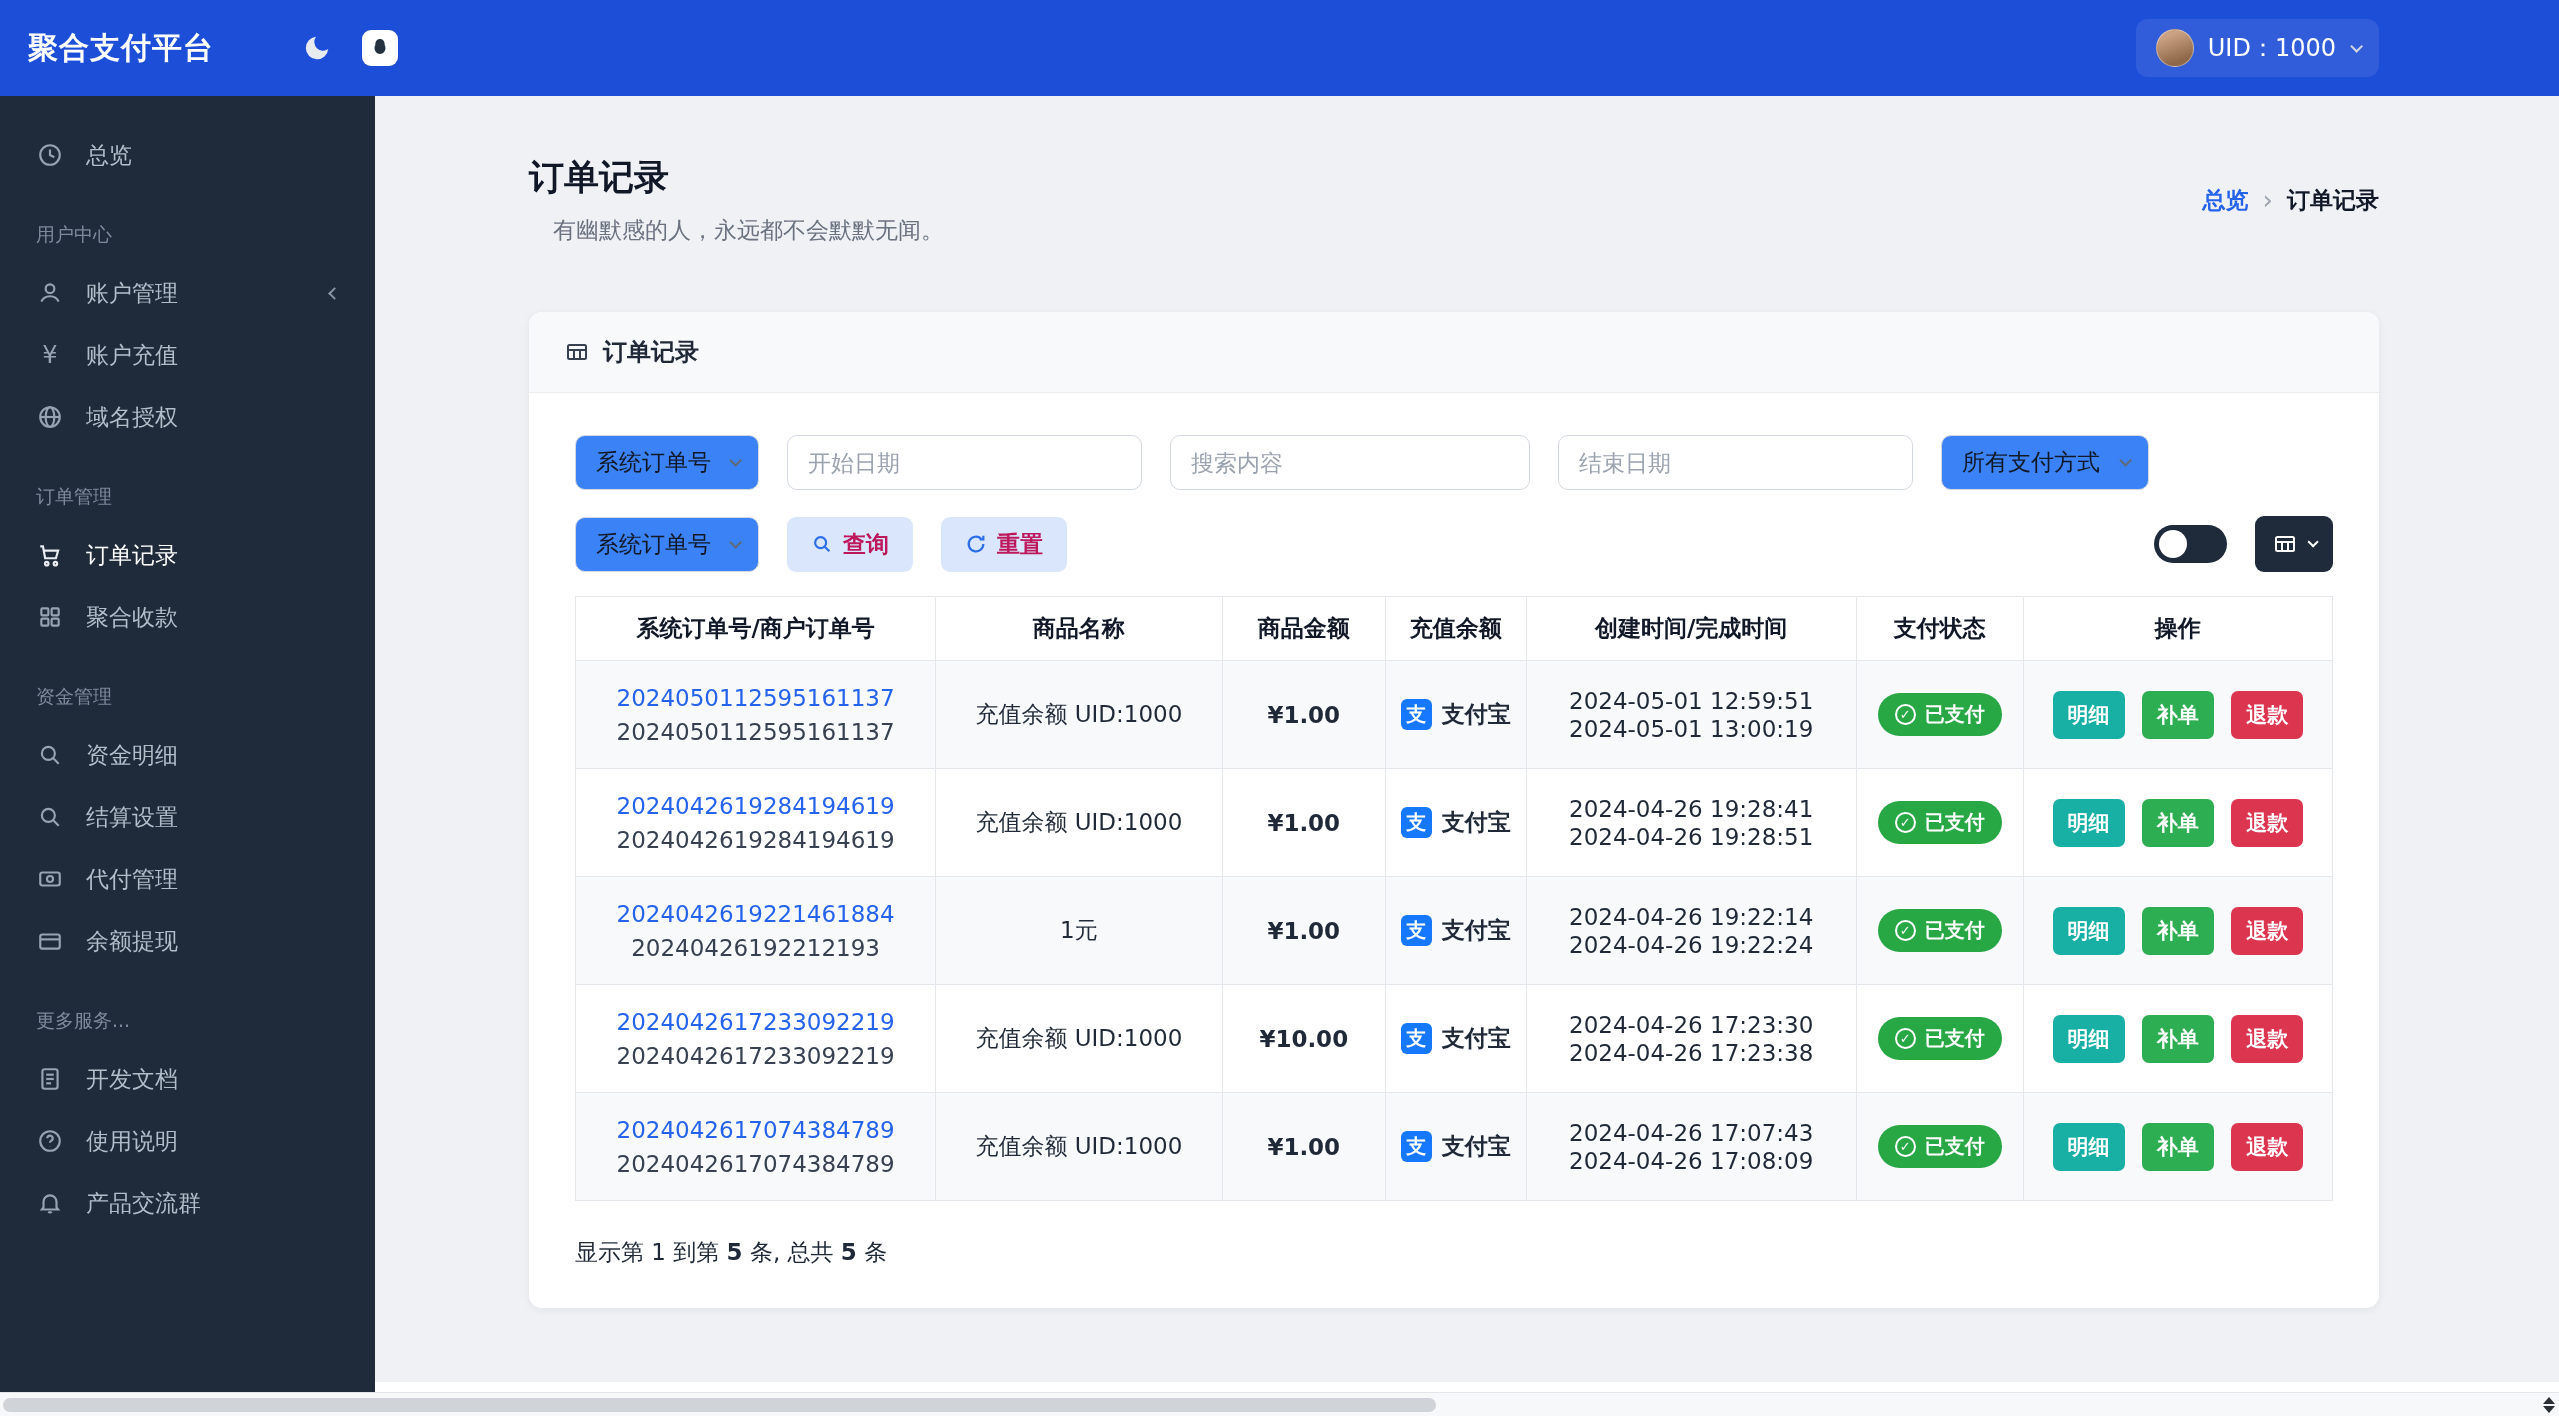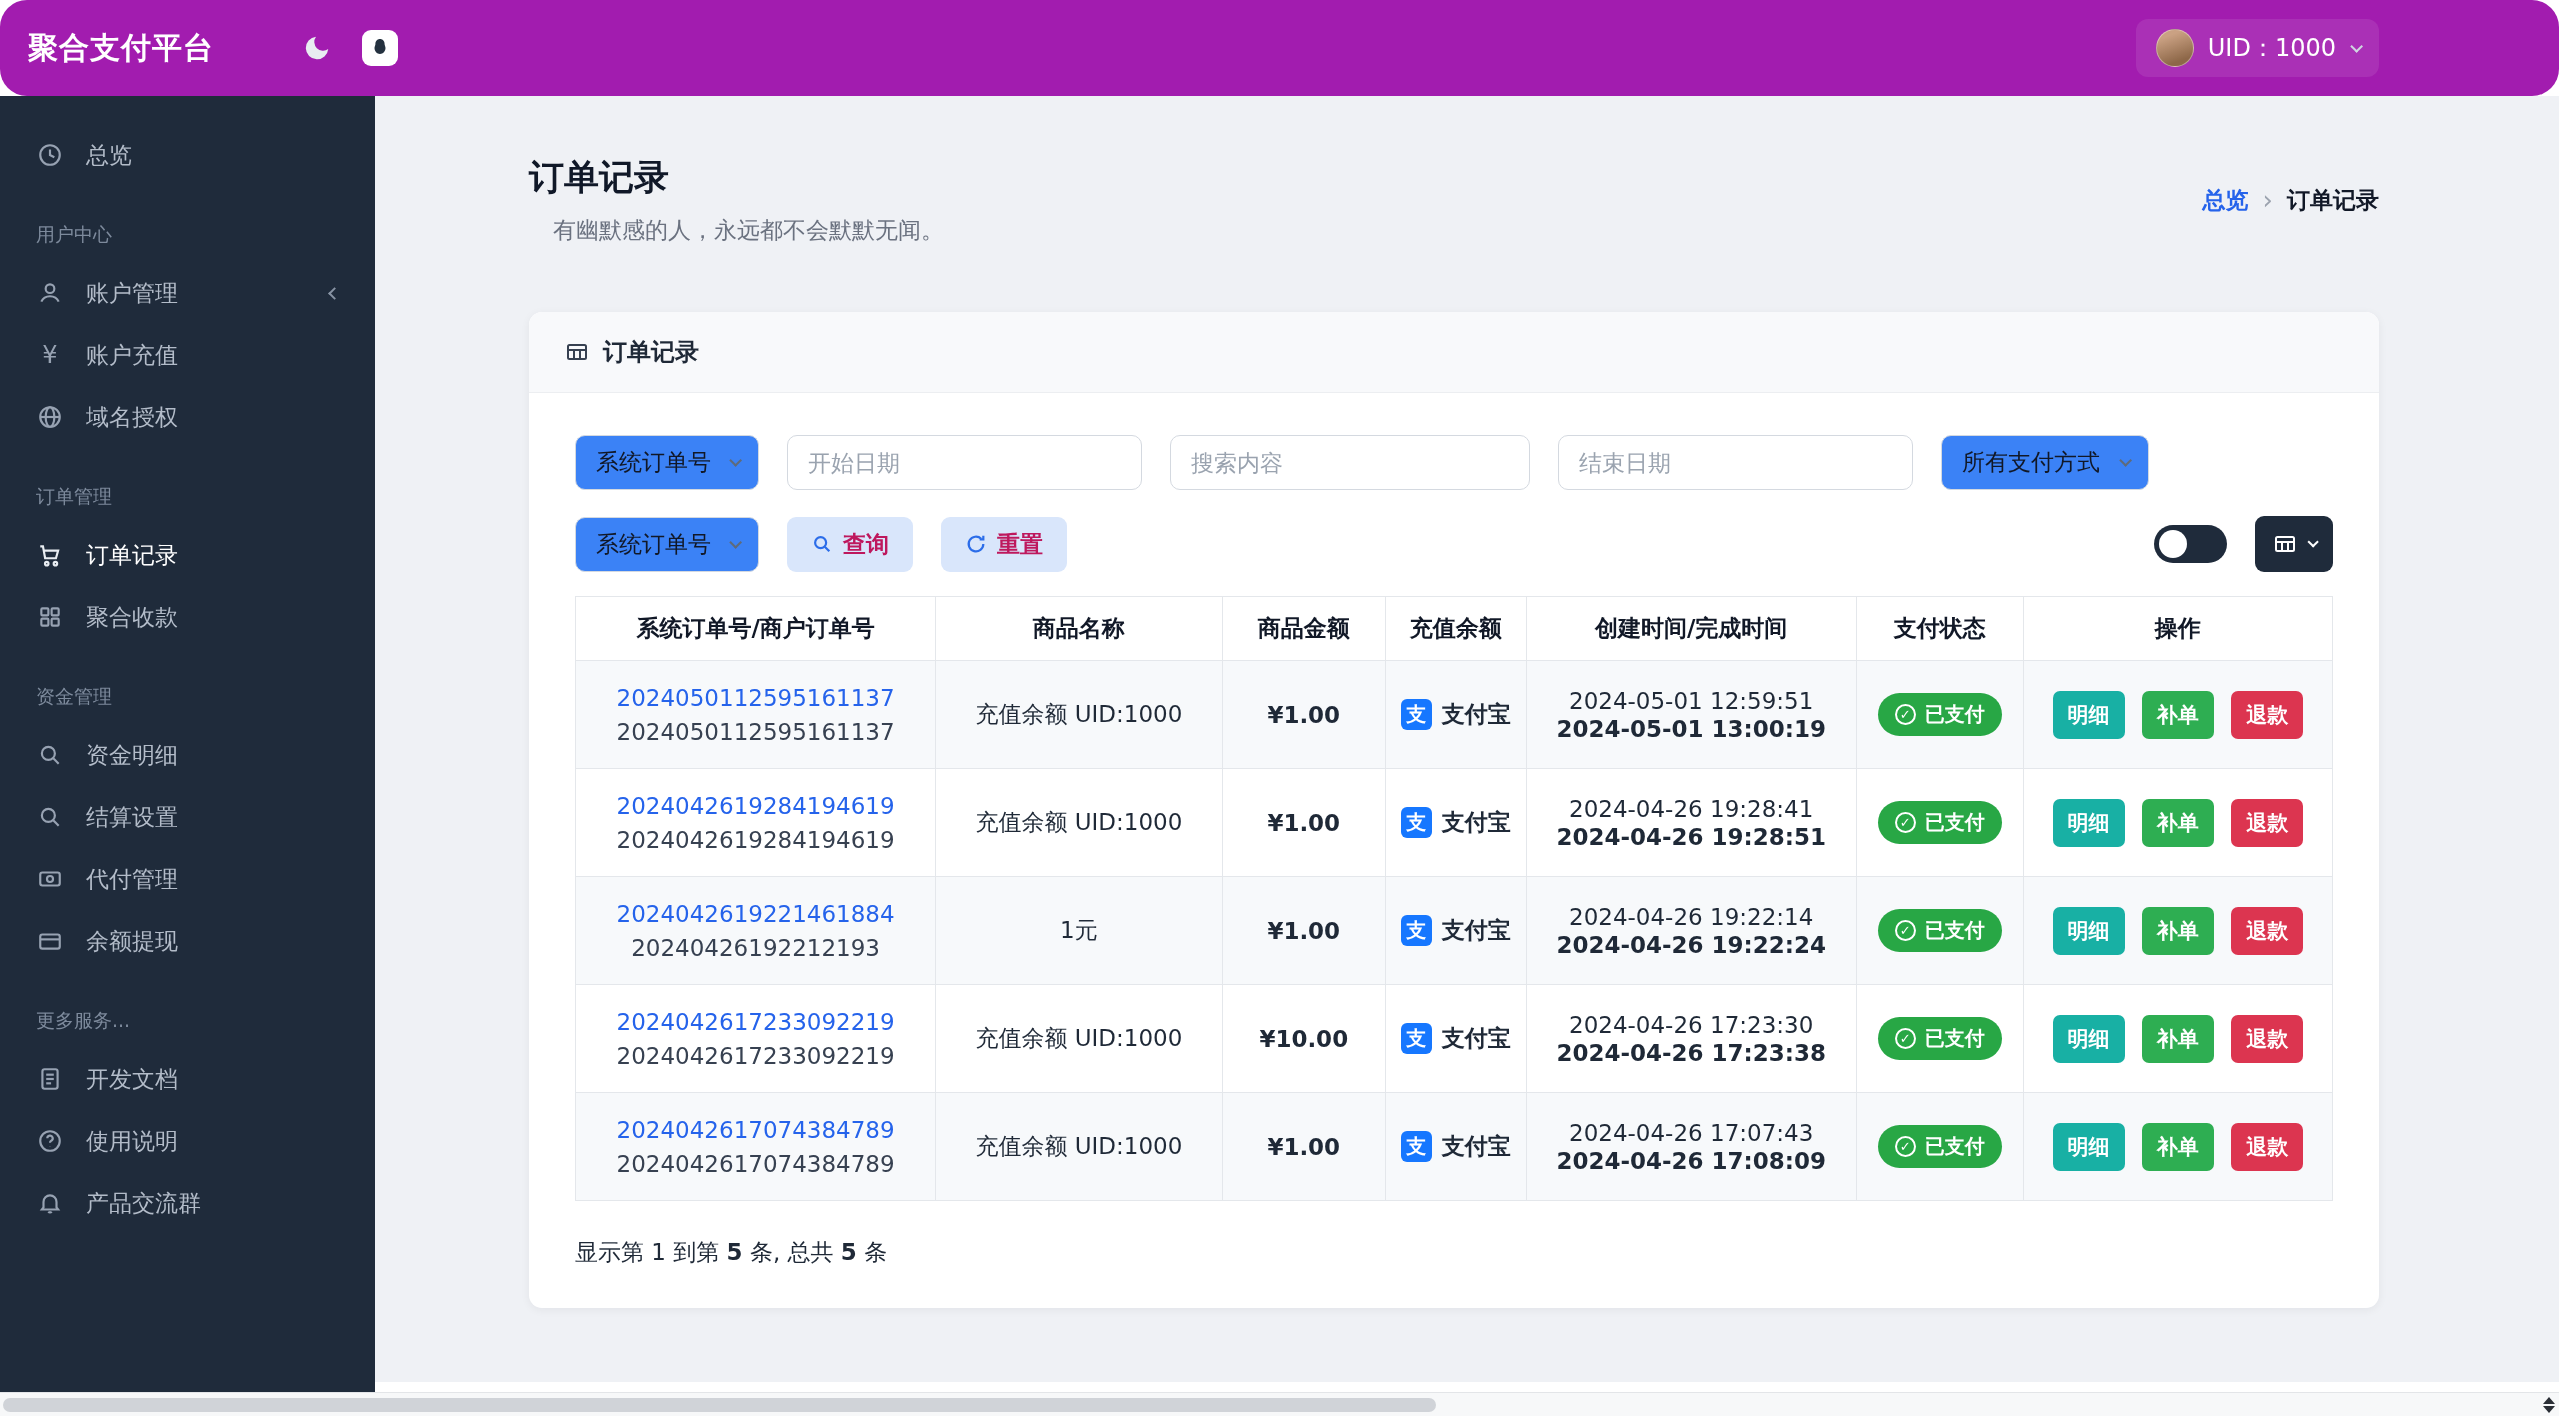--- a/index.html
+++ b/index.html
@@ -10,22 +10,22 @@
   }
   svg { display:block; }
 
   
   .chev { display:inline-block; width:11px; height:11px;
           border-right:2.5px solid currentColor; border-bottom:2.5px solid currentColor; }
   .chev.down { transform:rotate(45deg) translateY(-3px); }
   .chev.left { transform:rotate(135deg); }
 
   
-  .topbar { height:96px; background:#a21caf; display:flex; align-items:center;
-            padding:0 180px 0 28px;border-radius:27px; }
+  .topbar { height:96px; background:#1d4ed8; display:flex; align-items:center;
+            padding:0 180px 0 28px; }
   .brand { color:#fff; font-size:30px; font-weight:bold; letter-spacing:1px; }
   .top-icons { display:flex; align-items:center; gap:30px; margin-left:88px; }
   .icon-btn { background:none; border:none; cursor:pointer; display:flex; align-items:center; }
   .chip { width:36px; height:36px; background:#fff; border-radius:9px;
           display:flex; align-items:center; justify-content:center; }
   .uid { margin-left:auto; display:flex; align-items:center; gap:14px;
          background:rgba(255,255,255,.09); border-radius:12px; padding:10px 20px;
          color:#fff; font-size:24px; cursor:pointer; }
   .uid .chev { width:9px; height:9px; color:#cfd6e0; }
   .avatar { width:38px; height:38px; border-radius:50%;
@@ -100,21 +100,21 @@
   th { height:64px; font-weight:bold; color:#111827; background:#fff; padding:0 10px; }
   td { height:108px; padding:10px; color:#1f2937; }
   tbody tr:nth-child(odd) { background:#f7f9fb; }
   .order-link { color:#2563eb; text-decoration:none; cursor:pointer; display:block; margin-bottom:8px; }
   .mch { color:#374151; }
   .amt { font-weight:bold; }
   .pay { display:inline-flex; align-items:center; gap:10px; font-weight:bold; }
   .alipay { width:31px; height:31px; background:#1677ff; color:#fff; border-radius:6px;
             display:inline-flex; align-items:center; justify-content:center;
             font-size:20px; font-weight:bold; }
-  .times div + div { margin-top:2px;font-weight:bold; }
+  .times div + div { margin-top:2px; }
   .badge { display:inline-flex; align-items:center; gap:9px; background:#28a745; color:#fff;
            border-radius:999px; padding:8px 17px; font-size:20px; font-weight:bold; }
   .badge .check { width:21px; height:21px; border:2px solid #fff; border-radius:50%;
                   display:inline-flex; align-items:center; justify-content:center;
                   font-size:13px; font-weight:bold; }
   .abtn { border:none; border-radius:7px; color:#fff; font-size:21px; font-weight:bold;
           padding:10px 15px; margin:0 5px; font-family:inherit; cursor:pointer; }
   .abtn.teal { background:#18b0a4; }
   .abtn.green { background:#2eae52; }
   .abtn.red { background:#dc3550; }

